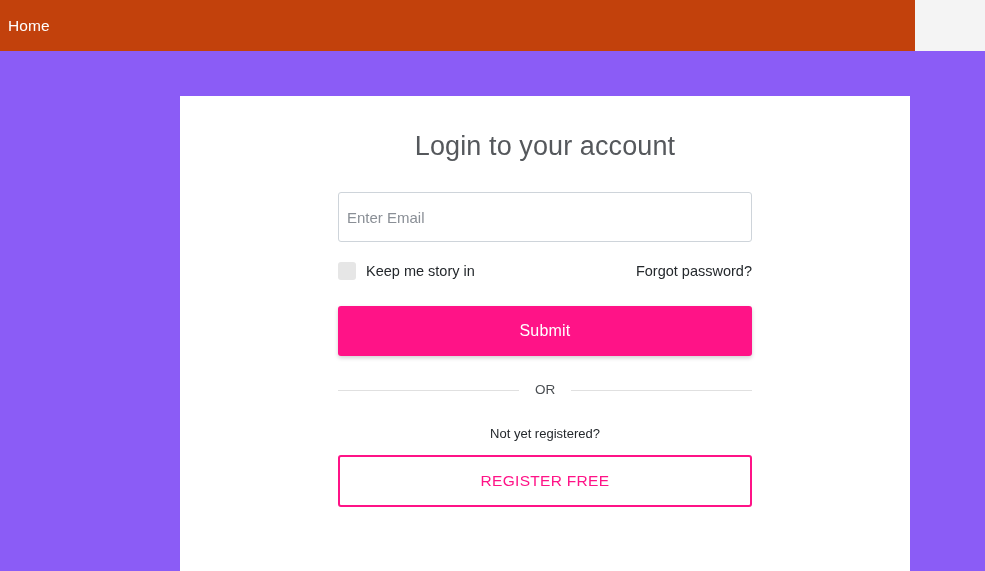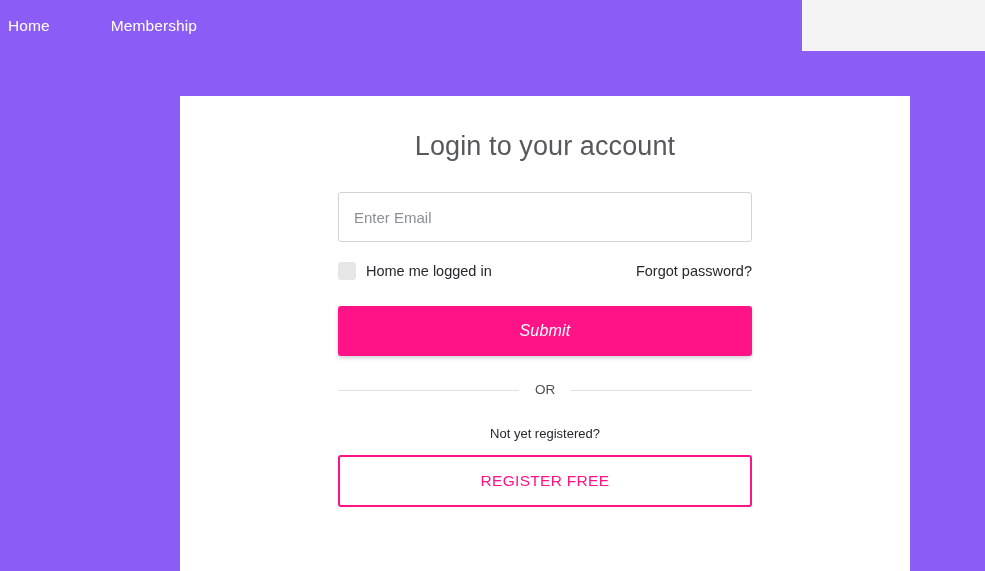--- a/index.html
+++ b/index.html
@@ -14,23 +14,23 @@
     background: #f4f4f4;
     font-family: "Liberation Sans", sans-serif;
     -webkit-font-smoothing: antialiased;
   }
 
   
   .navbar {
     position: absolute;
     top: 0;
     left: 0;
-    width: 802px;
+    width: 915px;
     height: 51px;
-    background: #8b5cf6;
+    background: #c2410c;
     display: flex;
     align-items: center;
     padding-left: 8px;
   }
 
   .nav-item {
     color: #ffffff;
     font-size: 15.5px;
     line-height: 51px;
     letter-spacing: 0.1px;
@@ -92,21 +92,21 @@
 
   .field {
     width: 414px;
     height: 50px;
     border: 1px solid #ced4da;
     border-radius: 3px;
     background: #ffffff;
     font-family: "Liberation Sans", sans-serif;
     font-size: 15px;
     color: #2f3336;
-    padding: 0 15px;
+    padding: 0 8px;
     outline: none;
     display: block;
   }
 
   .field::placeholder {
     color: #8a8f96;
     opacity: 1;
   }
 
   .field + .field { margin-top: 16px; }
@@ -155,21 +155,20 @@
     margin-top: 24px;
     background: #ff1387;
     color: #ffffff;
     border: none;
     border-radius: 3px;
     font-family: "Liberation Sans", sans-serif;
     font-size: 16px;
     letter-spacing: 0.2px;
     cursor: pointer;
     box-shadow: 0 2px 4px rgba(0, 0, 0, 0.18);
-    font-style: italic;
   }
 
   
   .or-divider {
     display: flex;
     align-items: center;
     margin-top: 26px;
     width: 414px;
     text-align: right;
   }
@@ -209,39 +208,38 @@
     font-size: 15.5px;
     letter-spacing: 0.3px;
     cursor: pointer;
   }
 </style>
 </head>
 <body>
 
 <nav class="navbar">
   <a class="nav-item">Home</a>
-  <a class="nav-item">Membership</a>
 </nav>
 
 <div class="page">
 
   <section class="card">
     <div class="card-inner">
 
       <h1 class="title">Login to your account</h1>
 
       <form class="form">
 
         <input class="field" type="text" placeholder="Enter Email" style="">
 
 
         <div class="options-row">
           <label class="checkbox-wrap">
             <span class="checkbox-box"></span>
-            <span class="checkbox-label">Home me logged in</span>
+            <span class="checkbox-label">Keep me story in</span>
           </label>
           <a class="forgot-link">Forgot password?</a>
         </div>
 
         <button class="submit-btn" type="submit">Submit</button>
 
         <div class="or-divider">
           <span class="line"></span>
           <span class="or-text">OR</span>
           <span class="line"></span>

